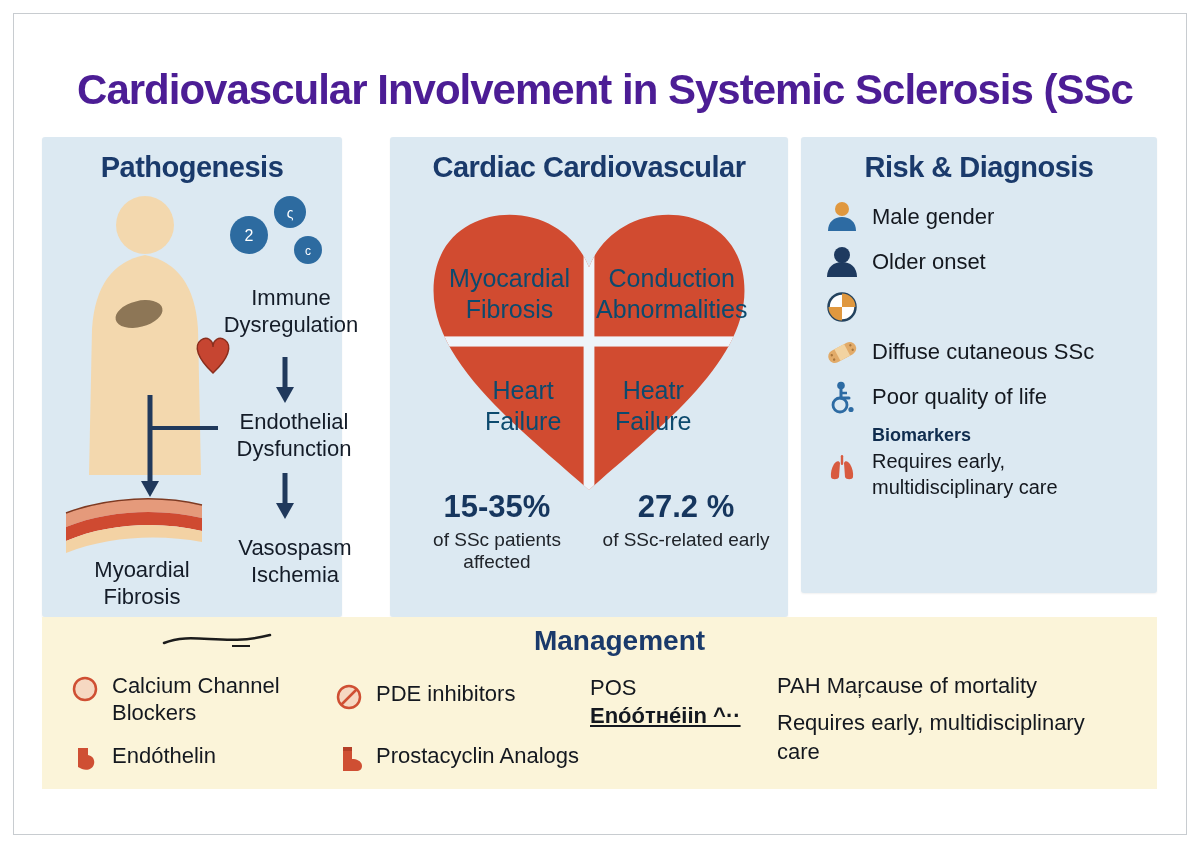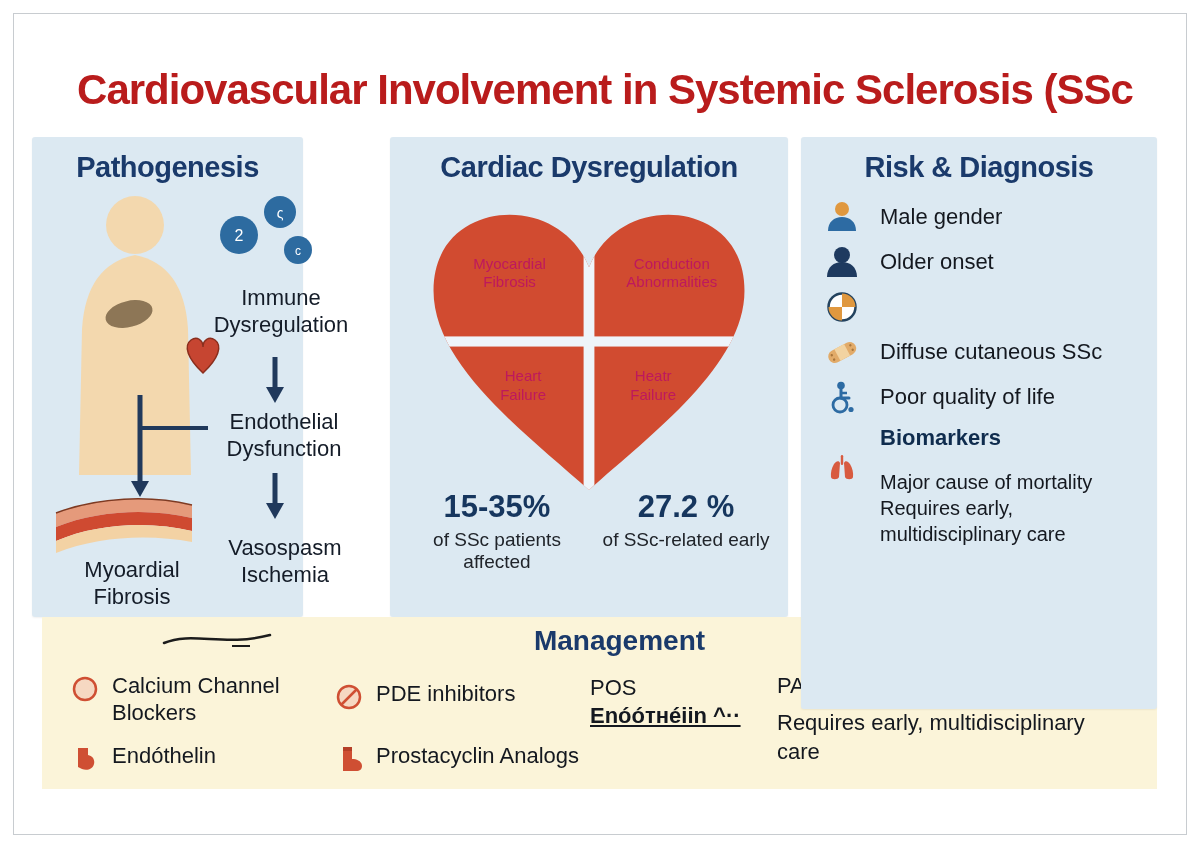--- a/index.html
+++ b/index.html
@@ -1,46 +1,46 @@
 <!DOCTYPE html>
 <html><head>
 <meta charset="utf-8">
 <style>
   html,body{margin:0;padding:0;background:#ffffff;}
   .stage{position:relative;width:1200px;height:848px;background:#ffffff;overflow:hidden;
          font-family:"Liberation Sans",sans-serif;}
   .frame{position:absolute;inset:13px;border:1px solid #c8ccd0;pointer-events:none;}
   .title{position:absolute;left:40px;right:30px;top:66px;text-align:center;
-         font-size:42px;font-weight:bold;color:#b91c1c;letter-spacing:-1px;white-space:nowrap;}
+         font-size:42px;font-weight:bold;color:#4c1d95;letter-spacing:-1px;white-space:nowrap;}
   .panel{position:absolute;border-radius:3px;background:#dce9f2;box-shadow:0 1px 2px rgba(0,0,0,.06);}
-  .patho{left:32px;top:137px;width:271px;height:480px;}
+  .patho{left:42px;top:137px;width:300px;height:480px;}
   .cardiac{left:390px;top:137px;width:398px;height:480px;}
-  .risk{left:801px;top:137px;width:356px;height:572px;z-index:3;}
+  .risk{left:801px;top:137px;width:356px;height:456px;z-index:3;}
   .mgmt{position:absolute;left:42px;top:617px;width:1115px;height:172px;background:#fbf4d9;z-index:1;}
   h2.phead{margin:14px 8px 0;text-align:center;font-size:29px;font-weight:bold;color:#1a3a6b;letter-spacing:-0.5px;}
   .patho-art{position:absolute;left:0;top:0;}
   .plabel{position:absolute;text-align:center;font-size:22px;line-height:1.22;color:#141c28;}
   .heart-box{position:absolute;left:30px;top:66px;width:338px;height:304px;}
   .heart-box svg{width:100%;height:100%;display:block;}
-  .q{position:absolute;color:#be185d;text-align:center;font-size:15px;line-height:1.25;}
+  .q{position:absolute;color:#0c4a6e;text-align:center;font-size:25px;line-height:1.25;margin-top:8px;}
   .q-tl{left:5%;top:17%;width:43%;}
   .q-tr{left:52%;top:17%;width:45%;}
   .q-bl{left:13%;top:54%;width:35%;}
   .q-br{left:52%;top:54%;width:34%;}
   .stat{position:absolute;text-align:center;}
   .stat1{left:22px;top:352px;width:170px;}
   .stat2{left:210px;top:352px;width:172px;}
   .sv{font-size:31px;font-weight:bold;color:#16365e;}
   .sl{font-size:19px;color:#20242a;line-height:1.18;margin-top:4px;}
   .risk-list{margin:16px 16px 0 24px;display:flex;flex-direction:column;gap:11px;}
-  .rrow{display:flex;align-items:center;gap:21px;}
+  .rrow{display:flex;align-items:center;gap:13px;}
   .rrow.top{align-items:flex-start;}
   .ricon{width:34px;height:34px;flex:none;}
   .rlabel{font-size:22px;color:#14181f;line-height:1.12;}
-  .bio-title{font-weight:bold;font-size:22px;color:#0f2c4e;margin-bottom:18px;}
+  .bio-title{font-weight:bold;font-size:18px;color:#0f2c4e;margin-bottom:2px;}
   .bio-line{font-size:20px;color:#14181f;line-height:1.3;}
   .bio-icon{margin-top:26px;}
   .mgmt-title{position:absolute;left:0;right:0;top:8px;text-align:center;font-size:28px;
               font-weight:bold;color:#1a3a6b;padding-left:40px;}
   .mitem{position:absolute;display:flex;align-items:flex-start;gap:12px;}
   .micon{width:30px;height:30px;flex:none;margin-top:1px;}
   .mlabel{font-size:22px;color:#14181f;line-height:1.22;}
   .mi-calcium{left:28px;top:56px;width:270px;}
   .mi-endothelin{left:28px;top:126px;}
   .mi-pde{left:292px;top:64px;}
@@ -98,21 +98,21 @@
         <path d="M24 376 C66 360 118 358 160 368" stroke="#7e3a22" stroke-width="1.5" fill="none"></path>
       </g>
     </svg>
     <div class="plabel" style="left:168px;top:148px;width:162px">Immune Dysregulation</div>
     <div class="plabel" style="left:176px;top:272px;width:152px">Endothelial Dysfunction</div>
     <div class="plabel" style="left:178px;top:398px;width:150px">Vasospasm Ischemia</div>
     <div class="plabel" style="left:16px;top:420px;width:168px">Myoardial Fibrosis</div>
   </section>
 
   <section class="panel cardiac">
-    <h2 class="phead">Cardiac Dysregulation</h2>
+    <h2 class="phead">Cardiac Cardiovascular</h2>
     <div class="heart-box">
       <svg viewBox="0 0 200 180" preserveAspectRatio="none">
         <defs>
           <clipPath id="hclip">
             <path d="M100 170 C62 136 8 96 8 52 C8 20 32 7 53 7 C75 7 93 20 100 38 C107 20 125 7 147 7 C168 7 192 20 192 52 C192 96 138 136 100 170 Z"></path>
           </clipPath>
         </defs>
         <path d="M100 170 C62 136 8 96 8 52 C8 20 32 7 53 7 C75 7 93 20 100 38 C107 20 125 7 147 7 C168 7 192 20 192 52 C192 96 138 136 100 170 Z" fill="#d14b30"></path>
         <g clip-path="url(#hclip)" fill="#eef4fa">
           <rect x="96.8" y="0" width="6.4" height="180"></rect>
@@ -194,21 +194,20 @@
         <div class="rlabel">Poor quality of life</div>
       </div>
       <div class="rrow top">
         <svg class="ricon bio-icon" viewBox="0 0 34 34">
           <path d="M15 12c-1-3-4-2-6 1-2.5 4-3.5 9-3 13 .3 3 7 3 8 0z" fill="#d85b40"></path>
           <path d="M19 12c1-3 4-2 6 1 2.5 4 3.5 9 3 13-.3 3-7 3-8 0z" fill="#d85b40"></path>
           <rect x="15.8" y="4" width="2.4" height="10" rx="1.2" fill="#d85b40"></rect>
         </svg>
         <div>
           <div class="bio-title">Biomarkers</div>
-          <div class="bio-line">Major cause of mortality</div>
           <div class="bio-line">Requires early,</div>
           <div class="bio-line">multidisciplinary care</div>
         </div>
       </div>
     </div>
   </section>
 
   <section class="mgmt">
     <svg class="scribble" width="115" height="24" viewBox="0 0 115 24">
       <path d="M2 16 C30 4 62 20 108 8" stroke="#1c1c1c" stroke-width="2.5" fill="none" stroke-linecap="round"></path>

